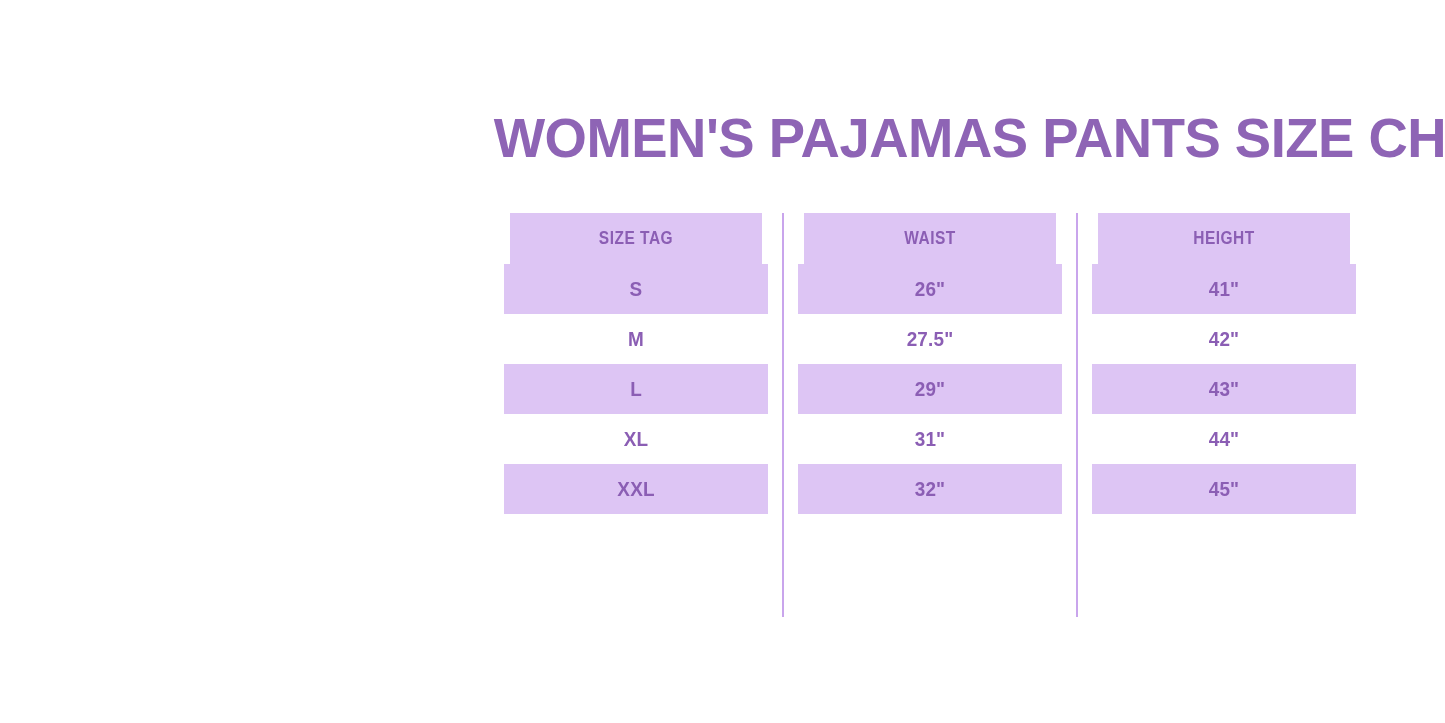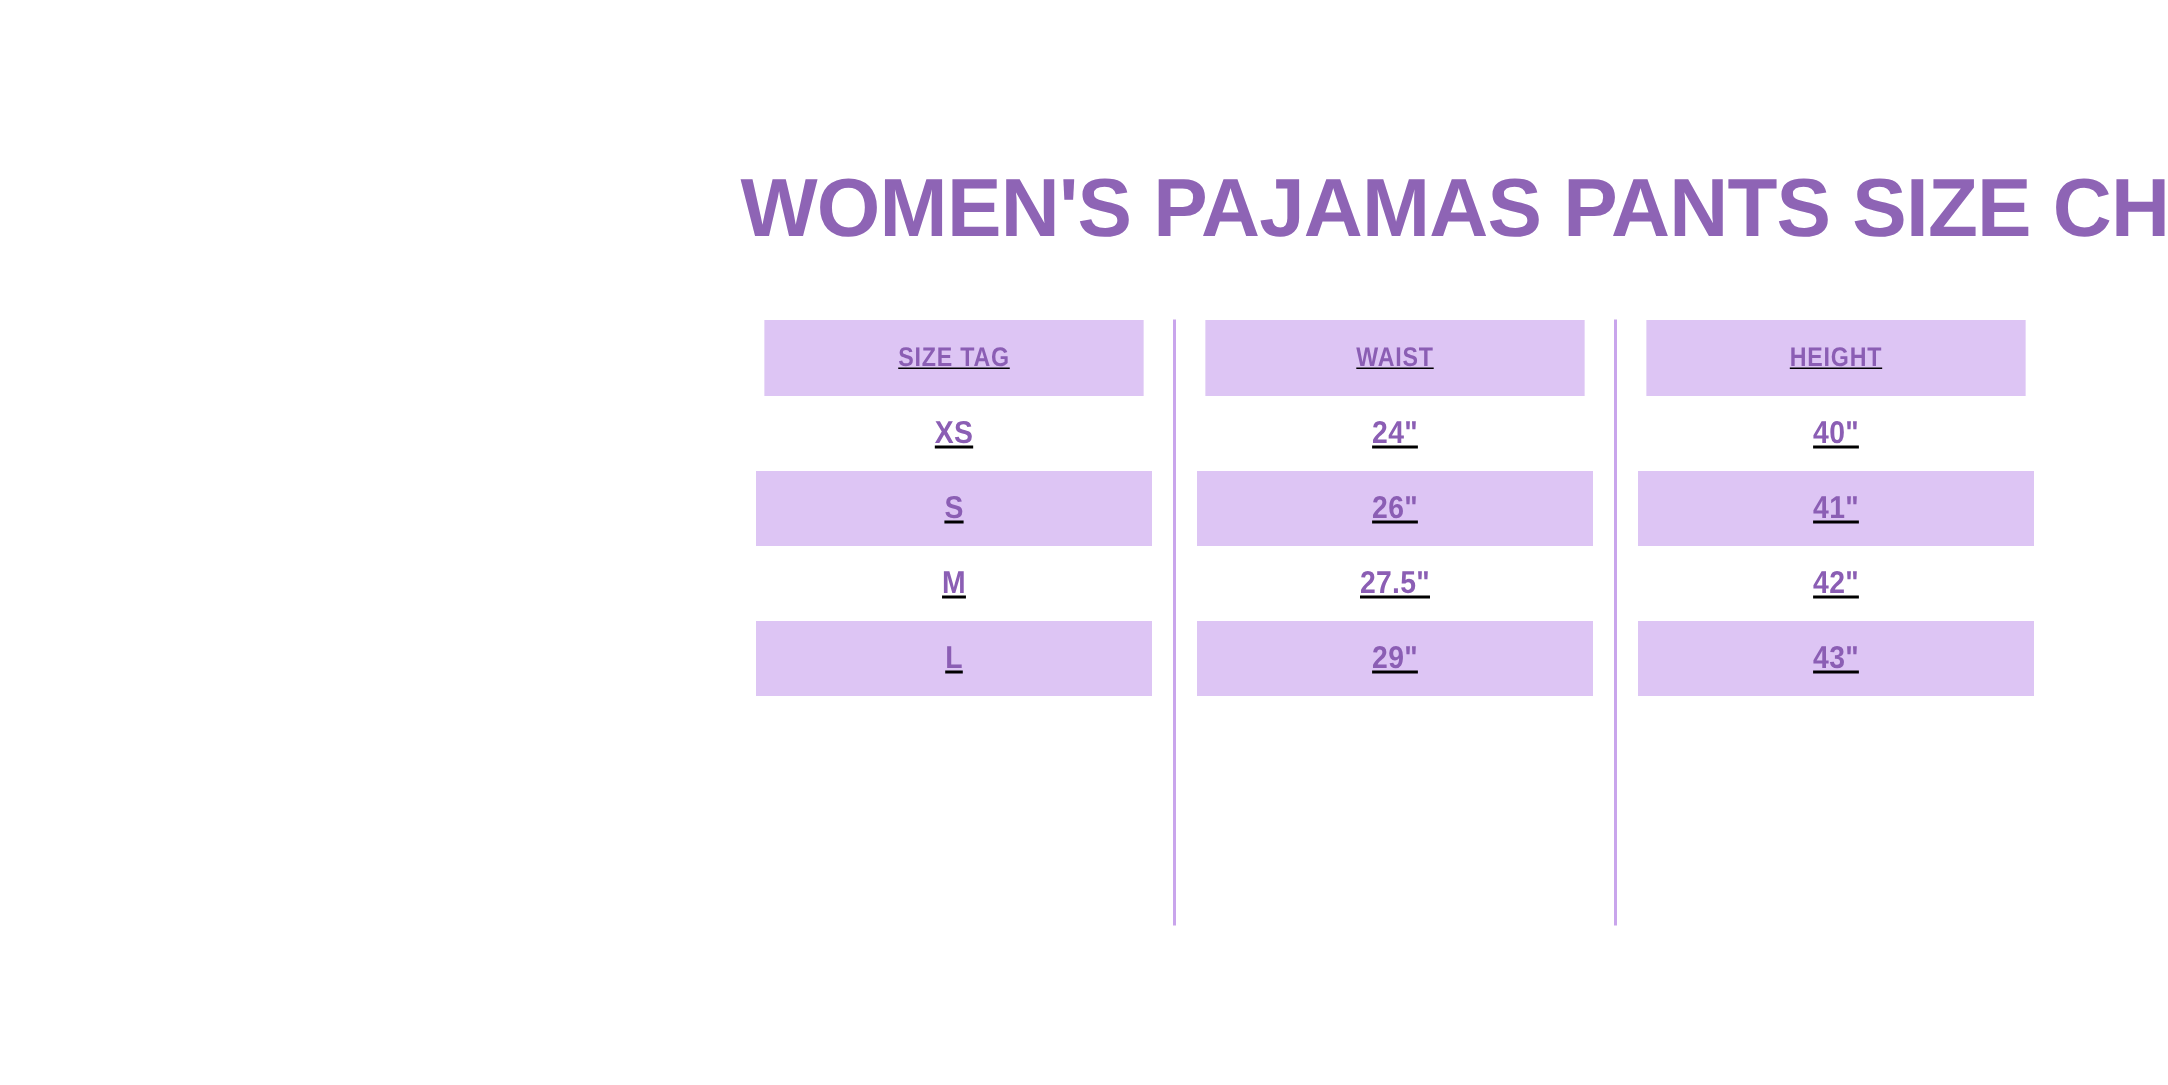--- a/index.html
+++ b/index.html
@@ -48,21 +48,20 @@
     width: 882px;
     height: 404px;
   }
 
   .size-table {
     position: relative;
     width: 882px;
     border-collapse: collapse;
     table-layout: fixed;
     z-index: 2;
-    text-decoration: underline;
   }
 
   .size-table col.c-size   { width: 294px; }
   .size-table col.c-waist  { width: 294px; }
   .size-table col.c-height { width: 294px; }
 
   .size-table th,
   .size-table td {
     height: 50px;
     padding: 0;
@@ -122,45 +121,50 @@
       </colgroup>
       <thead>
         <tr>
           <th>SIZE TAG</th>
           <th>WAIST</th>
           <th>HEIGHT</th>
         </tr>
       </thead>
       <tbody>
 
-        <tr>
-          <td>XS</td>
-          <td>24"</td>
-          <td>40"</td>
-        </tr>
 
         <tr class="striped">
           <td>S</td>
           <td>26"</td>
           <td>41"</td>
         </tr>
 
         <tr>
           <td>M</td>
           <td>27.5"</td>
           <td>42"</td>
         </tr>
 
         <tr class="striped">
           <td>L</td>
           <td>29"</td>
           <td>43"</td>
         </tr>
 
+        <tr>
+          <td>XL</td>
+          <td>31"</td>
+          <td>44"</td>
+        </tr>
 
+        <tr class="striped">
+          <td>XXL</td>
+          <td>32"</td>
+          <td>45"</td>
+        </tr>
 
 
       </tbody>
     </table>
 
     <div class="divider divider-1"></div>
     <div class="divider divider-2"></div>
 
   </div>
 

